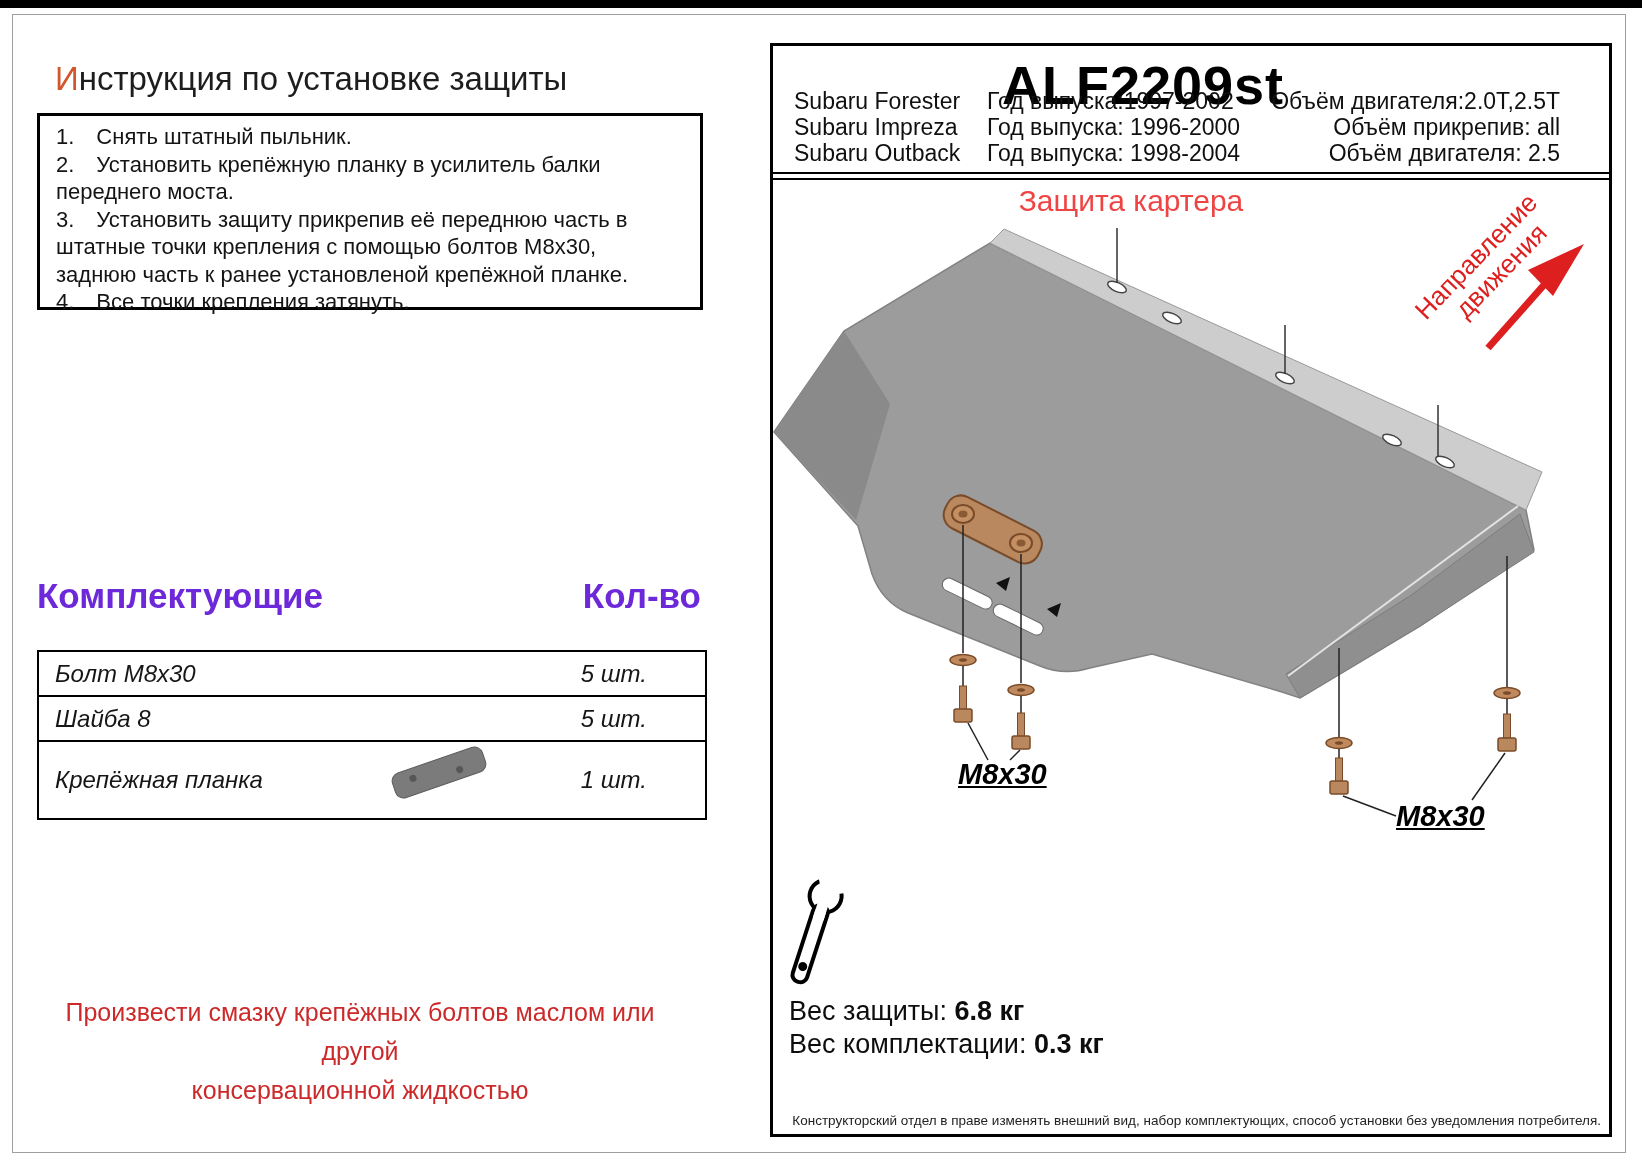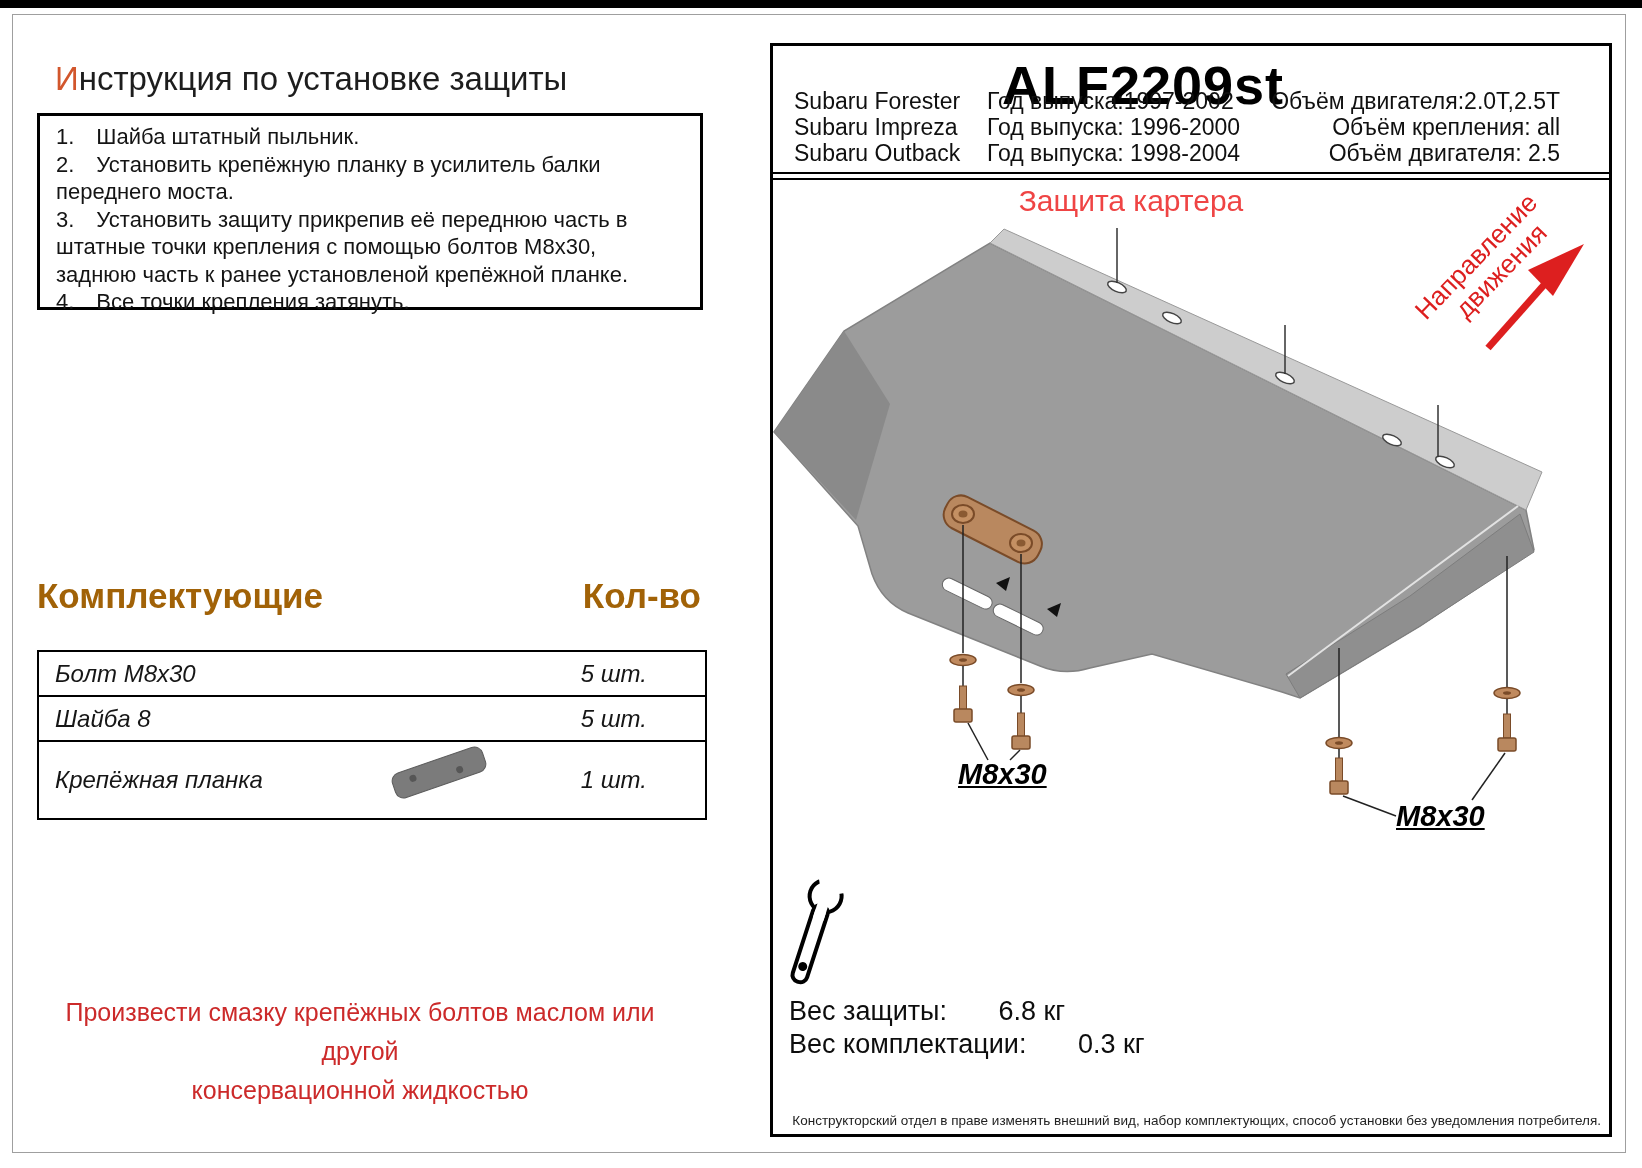--- a/index.html
+++ b/index.html
@@ -22,21 +22,21 @@
     position:absolute; left:37px; top:113px; width:666px; height:197px;
     border:3px solid #000; background:#fff;
     padding:7px 40px 0 16px; font-size:22px; line-height:27.5px; color:#141414;
   }
   .instr-item { margin:0; }
   .inum { padding-right:22px; }
 
   .comp-head {
     position:absolute; left:37px; top:576px; width:668px;
     display:flex; justify-content:space-between;
-    font-size:35px; font-weight:bold; color:#a16207;
+    font-size:35px; font-weight:bold; color:#6d28d9;
   }
   .comp-head .right { padding-right:4px; }
 
   .comp-table {
     position:absolute; left:37px; top:650px; width:670px;
     border:2px solid #000; font-style:italic; font-size:24px; color:#161616; background:#fff;
   }
   .crow {
     display:flex; justify-content:space-between; align-items:center;
     height:45px; padding:0 58px 0 16px; border-bottom:2px solid #000; position:relative;
@@ -86,37 +86,37 @@
 
   .bolt-label {
     position:absolute; font-size:29px; font-weight:bold; font-style:italic;
     text-decoration:underline; color:#000;
   }
   .bl1 { left:185px; top:578px; }
   .bl2 { left:623px; top:620px; }
 
   .specs { position:absolute; left:16px; top:816px; font-size:27px; color:#0d0d0d; }
   .spec-line { height:33px; }
-  .spec-line .sv-bold { font-weight:normal;margin-left:44px; }
+  .spec-line .sv-bold { font-weight:bold; }
 
   .disclaimer {
     position:absolute; right:8px; top:933px; white-space:nowrap;
     font-size:13.5px; color:#222;
   }
 </style>
 </head>
 <body>
 
 <div class="top-bar"></div>
 <div class="page-border"></div>
 
 <div class="doc-title"><span class="accent">И</span><span>нструкция по установке защиты</span></div>
 
 <div class="instr-box">
-  <p class="instr-item"><span class="inum">1.</span><span>Шайба штатный пыльник.</span></p>
+  <p class="instr-item"><span class="inum">1.</span><span>Снять штатный пыльник.</span></p>
   <p class="instr-item"><span class="inum">2.</span><span>Установить крепёжную планку в усилитель балки переднего моста.</span></p>
   <p class="instr-item"><span class="inum">3.</span><span>Установить защиту прикрепив её переднюю часть в штатные точки крепления с помощью болтов М8х30,  заднюю часть к ранее установленой крепёжной планке.</span></p>
   <p class="instr-item"><span class="inum">4.</span><span>Все точки крепления затянуть.</span></p>
 </div>
 
 <div class="comp-head">
   <span>Комплектующие</span>
   <span class="right">Кол-во</span>
 </div>
 
@@ -149,21 +149,21 @@
     <div class="part-no">ALF2209st</div>
     <div class="veh-rows">
       <div class="veh-row">
         <span class="veh-model">Subaru Forester</span>
         <span class="veh-years">Год выпуска:1997-2002</span>
         <span class="veh-engine">Объём двигателя:2.0T,2.5T</span>
       </div>
       <div class="veh-row">
         <span class="veh-model">Subaru Impreza</span>
         <span class="veh-years">Год выпуска: 1996-2000</span>
-        <span class="veh-engine">Объём крепления: all</span>
+        <span class="veh-engine">Объём прикрепив: all</span>
       </div>
       <div class="veh-row">
         <span class="veh-model">Subaru Outback</span>
         <span class="veh-years">Год выпуска: 1998-2004</span>
         <span class="veh-engine">Объём двигателя: 2.5</span>
       </div>
     </div>
   </div>
 
   <div class="diagram">

